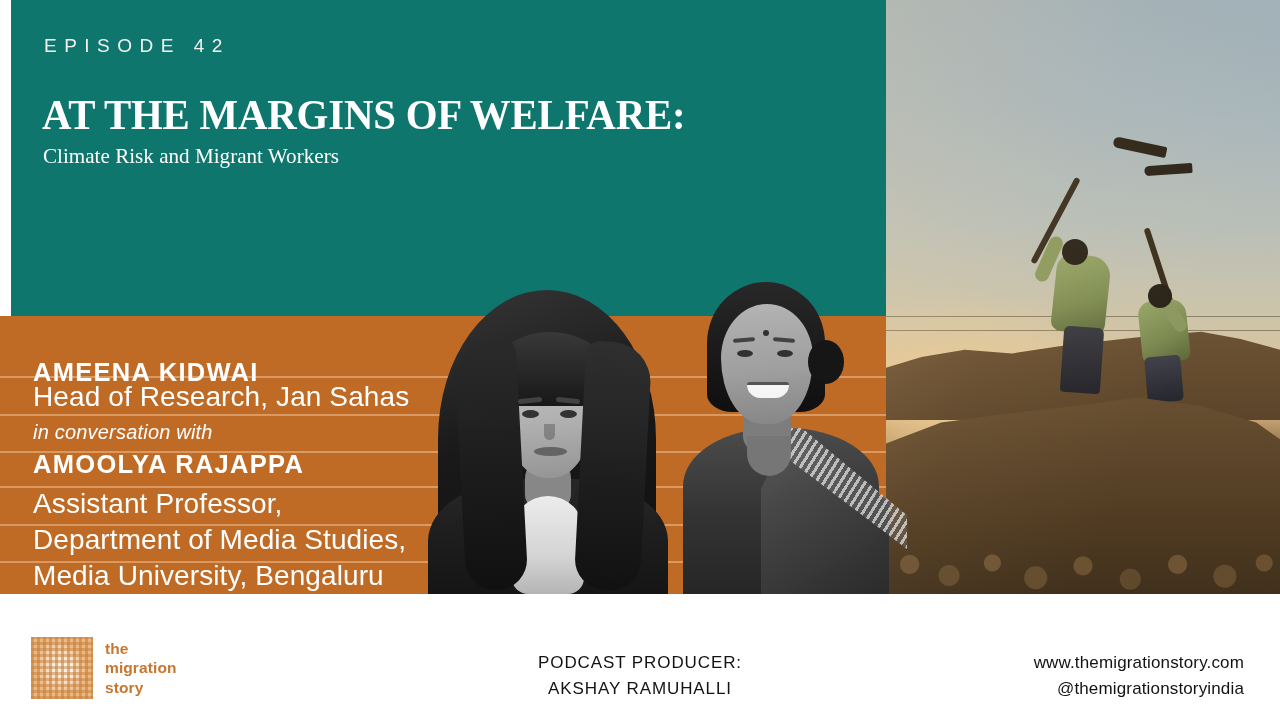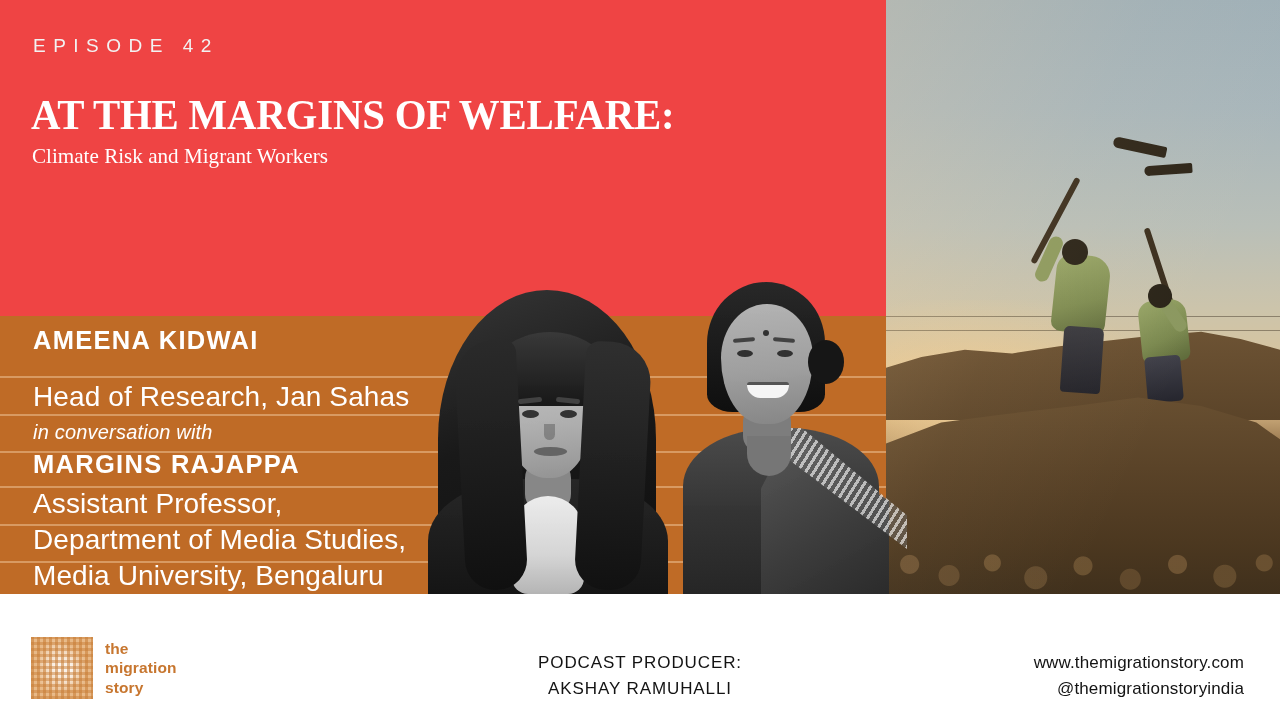--- a/index.html
+++ b/index.html
@@ -5,22 +5,22 @@
   * { margin:0; padding:0; box-sizing:border-box; }
   html,body { width:1280px; height:720px; overflow:hidden; background:#fff; }
   body { font-family:"Liberation Sans", sans-serif; }
 
   .canvas { position:relative; width:1280px; height:720px; background:#ffffff; }
 
   
   .left-col { position:absolute; left:0; top:0; width:886px; height:594px; }
 
   .hero-black {
-    position:absolute; left:0; top:0; width:1039px; height:316px;
-    background:#ef4444; overflow:hidden;
+    position:absolute; left:11px; top:0; width:1039px; height:316px;
+    background:#0f766e; overflow:hidden;
   }
   .episode-label {
     position:absolute; left:33px; top:36px;
     color:#f2f2f2; font-size:19px; font-weight:400;
     letter-spacing:7.5px; line-height:1;
   }
   .ep-title {
     position:absolute; left:31px; top:92px;
     color:#ffffff;
     font-family:"Liberation Serif", serif;
@@ -56,21 +56,21 @@
   }
   .sp-role {
     color:#ffffff; font-size:28px; font-weight:300;
     line-height:1.28; letter-spacing:0.1px;
   }
   .sp-conv {
     color:#ffffff; font-size:20px; font-weight:400;
     font-style:italic; letter-spacing:0.2px; line-height:1;
   }
 
-  .n1 { position:absolute; top:12px; left:0; }
+  .n1 { position:absolute; top:44px; left:0; }
   .r1 { position:absolute; top:63px; left:0; }
   .cv { position:absolute; top:106px; left:0; }
   .n2 { position:absolute; top:136px; left:0; }
   .r2 { position:absolute; top:170px; left:0; width:380px; }
 
   
   .portraits { position:absolute; left:0; top:0; width:886px; height:594px; z-index:5; pointer-events:none; }
 
   .portrait { position:absolute; filter:grayscale(1) contrast(1.05); }
 
@@ -341,21 +341,21 @@
         <div class="rule" style="top:135px"></div>
         <div class="rule" style="top:170px"></div>
         <div class="rule" style="top:208px"></div>
         <div class="rule" style="top:245px"></div>
       </div>
 
       <div class="speaker-block">
         <div class="sp-name n1">AMEENA KIDWAI</div>
         <div class="sp-role r1">Head of Research, Jan Sahas</div>
         <div class="sp-conv cv">in conversation with</div>
-        <div class="sp-name n2">MARGINS RAJAPPA</div>
+        <div class="sp-name n2">AMOOLYA RAJAPPA</div>
         <div class="sp-role r2">Assistant Professor, Department of Media Studies, Media University, Bengaluru</div>
       </div>
     </div>
 
     <div class="portraits">
 
       <div class="portrait pA">
         <div class="hair-back"></div>
         <div class="shoulders"></div>
         <div class="neck"></div>

